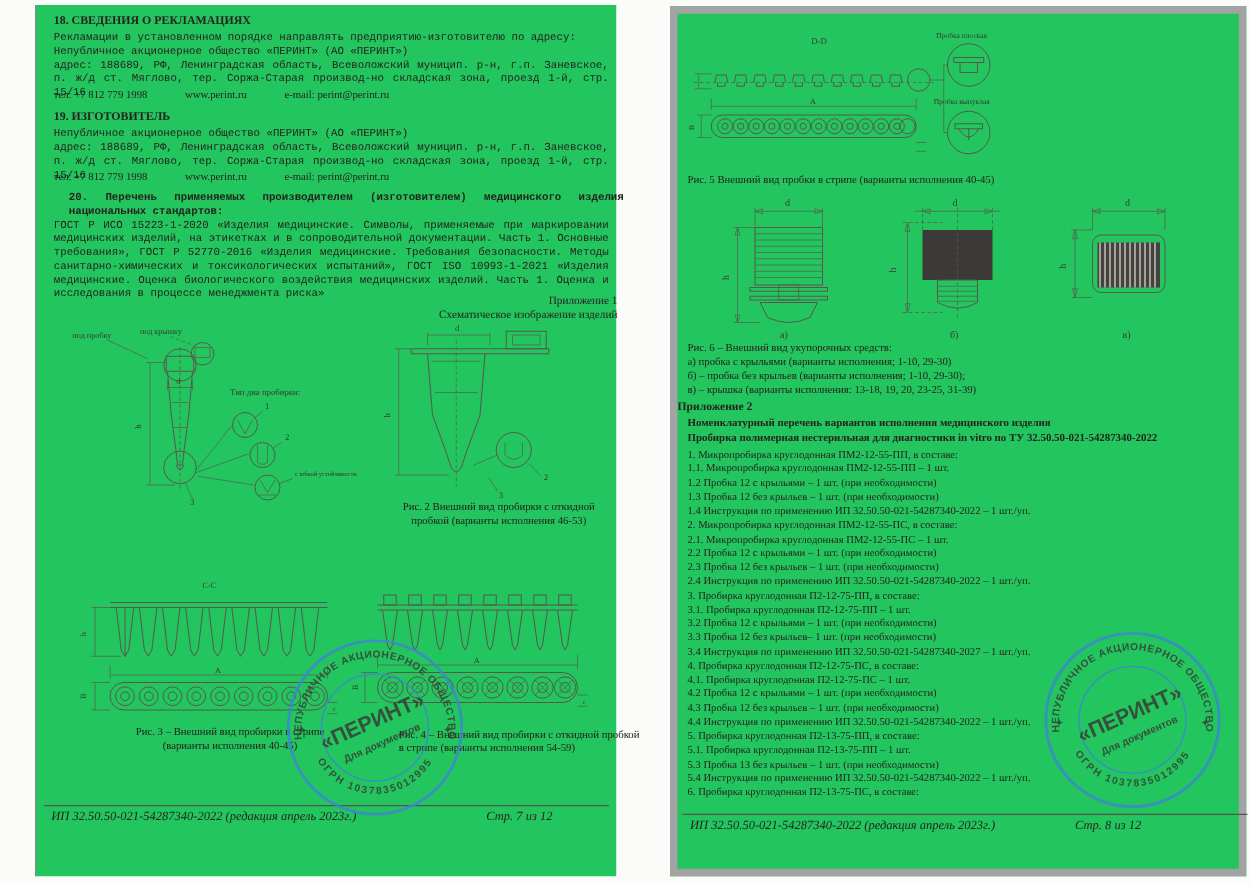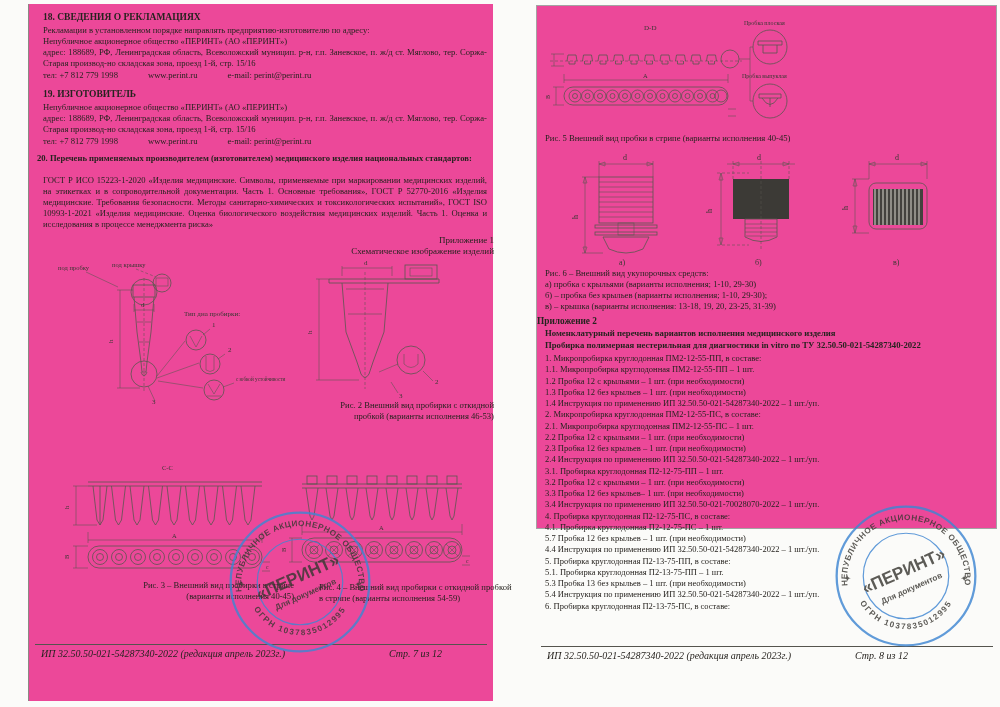--- a/index.html
+++ b/index.html
@@ -1,27 +1,27 @@
 <!DOCTYPE html>
 <html><head>
 <meta charset="utf-8">
 <style>
   * { margin:0; padding:0; box-sizing:border-box; }
   html,body { width:1000px; height:707px; background:#fbfbf9; overflow:hidden; }
   body { font-family:"Liberation Serif", serif; color:#26231f; position:relative; }
-  .page { position:absolute; background:#ec4899; }
+  .page { position:absolute; background:#22c55e; }
   .page-left { left:28px; top:4px; width:465px; height:697px; border-left:1px solid #8a8a84; }
-  .page-right { left:536px; top:5px; width:461px; height:524px; border:1px solid #a3a3a3; }
+  .page-right { left:536px; top:5px; width:461px; height:696px; border:6px solid #a3a3a3; }
   .abs { position:absolute; }
   .h1 { font-weight:bold; font-size:9.5px; }
-  .body-text { font-size:8.6px; line-height:11px; text-align:justify; }
+  .body-text { font-size:8.6px; line-height:11px; text-align:justify;font-family:Liberation Mono, monospace; }
   .row3 { font-size:8.6px; display:flex; gap:30px; }
   .center { text-align:right; }
   .annex-title { font-weight:bold; font-size:9.3px; text-align:left; }
-  .fig-caption { font-size:8.6px; line-height:11px; text-align:right; }
+  .fig-caption { font-size:8.6px; line-height:11px; text-align:center; }
   .fig-caption-left { font-size:8.6px; line-height:11px; }
   .list-line { font-size:8.5px; line-height:11.25px; white-space:nowrap; }
   .bold { font-weight:bold; }
   .footer-rule { border-top:1px solid #55544e; }
   .footer-text { font-size:10px; font-style:italic; }
   svg { overflow:visible; }
   svg text { font-family:"Liberation Serif", serif; fill:#3a3833; }
   .dw { stroke:#5a574f; stroke-width:0.8; fill:none; }
   .dwt { stroke:#5a574f; stroke-width:0.55; fill:none; }
   .dash { stroke-dasharray:3,2; }
@@ -45,21 +45,21 @@
 
   <div class="abs h1" style="left:14px;top:85px">19. ИЗГОТОВИТЕЛЬ</div>
   <div class="abs body-text" style="left:14px;top:98px;width:442px">Непубличное акционерное общество «ПЕРИНТ» (АО «ПЕРИНТ»)</div>
   <div class="abs body-text" style="left:14px;top:109px;width:444px">адрес: 188689, РФ, Ленинградская область, Всеволожский муницип. р-н, г.п. Заневское, п. ж/д ст. Мяглово, тер. Соржа-Старая производ-но складская зона, проезд 1-й, стр. 15/16</div>
   <div class="abs row3" style="left:14px;top:132px">
     <span>тел: +7 812 779 1998</span>
     <span>www.perint.ru</span>
     <span>e-mail: perint@perint.ru</span>
   </div>
 
-  <div class="abs body-text bold" style="left:8px;top:149px;width:444px">20. Перечень применяемых производителем (изготовителем) медицинского изделия национальных стандартов:</div>
+  <div class="abs body-text bold" style="left:26px;top:149px;width:444px">20. Перечень применяемых производителем (изготовителем) медицинского изделия национальных стандартов:</div>
   <div class="abs body-text" style="left:14px;top:171px;width:444px">ГОСТ Р ИСО 15223-1-2020 «Изделия медицинские. Символы, применяемые при маркировании медицинских изделий, на этикетках и в сопроводительной документации. Часть 1. Основные требования», ГОСТ Р 52770-2016 «Изделия медицинские. Требования безопасности. Методы санитарно-химических и токсикологических испытаний», ГОСТ ISO 10993-1-2021 «Изделия медицинские. Оценка биологического воздействия медицинских изделий. Часть 1. Оценка и исследования в процессе менеджмента риска»</div>
 
   <div class="abs center" style="left:0;top:231px;width:465px;font-size:9px">Приложение 1</div>
   <div class="abs center" style="left:0;top:242px;width:465px;font-size:9px">Схематическое изображение изделий</div>
 
   <svg class="abs" style="left:27px;top:256px" width="235" height="146" viewBox="0 0 235 146">
     <text x="2" y="10" font-size="6.5">под пробку</text>
     <path class="dwt" d="M30,12 L62,27"></path>
     <text x="56" y="7" font-size="6.5">под крышку</text>
     <path class="dwt dash" d="M80,9 L100,17"></path>
@@ -384,27 +384,29 @@
     <div class="list-line">1. Микропробирка круглодонная ПМ2-12-55-ПП, в составе:</div>
     <div class="list-line">1.1. Микропробирка круглодонная ПМ2-12-55-ПП – 1 шт.</div>
     <div class="list-line">1.2 Пробка 12 с крыльями – 1 шт. (при необходимости)</div>
     <div class="list-line">1.3 Пробка 12 без крыльев – 1 шт. (при необходимости)</div>
     <div class="list-line">1.4 Инструкция по применению ИП 32.50.50-021-54287340-2022 – 1 шт./уп.</div>
     <div class="list-line">2. Микропробирка круглодонная ПМ2-12-55-ПС, в составе:</div>
     <div class="list-line">2.1. Микропробирка круглодонная ПМ2-12-55-ПС – 1 шт.</div>
     <div class="list-line">2.2 Пробка 12 с крыльями – 1 шт. (при необходимости)</div>
     <div class="list-line">2.3 Пробка 12 без крыльев – 1 шт. (при необходимости)</div>
     <div class="list-line">2.4 Инструкция по применению ИП 32.50.50-021-54287340-2022 – 1 шт./уп.</div>
+    <div class="list-line">3. Пробирка круглодонная П2-12-75-ПП, в составе:</div>
     <div class="list-line">3.1. Пробирка круглодонная П2-12-75-ПП – 1 шт.</div>
     <div class="list-line">3.2 Пробка 12 с крыльями – 1 шт. (при необходимости)</div>
     <div class="list-line">3.3 Пробка 12 без крыльев– 1 шт. (при необходимости)</div>
-    <div class="list-line">3.4 Инструкция по применению ИП 32.50.50-021-70028070-2022 – 1 шт./уп.</div>
+    <div class="list-line">3.4 Инструкция по применению ИП 32.50.50-021-54287340-2027 – 1 шт./уп.</div>
     <div class="list-line">4. Пробирка круглодонная П2-12-75-ПС, в составе:</div>
     <div class="list-line">4.1. Пробирка круглодонная П2-12-75-ПС – 1 шт.</div>
-    <div class="list-line">5.7 Пробка 12 без крыльев – 1 шт. (при необходимости)</div>
+    <div class="list-line">4.2 Пробка 12 с крыльями – 1 шт. (при необходимости)</div>
+    <div class="list-line">4.3 Пробка 12 без крыльев – 1 шт. (при необходимости)</div>
     <div class="list-line">4.4 Инструкция по применению ИП 32.50.50-021-54287340-2022 – 1 шт./уп.</div>
     <div class="list-line">5. Пробирка круглодонная П2-13-75-ПП, в составе:</div>
     <div class="list-line">5.1. Пробирка круглодонная П2-13-75-ПП – 1 шт.</div>
     <div class="list-line">5.3 Пробка 13 без крыльев – 1 шт. (при необходимости)</div>
     <div class="list-line">5.4 Инструкция по применению ИП 32.50.50-021-54287340-2022 – 1 шт./уп.</div>
     <div class="list-line">6. Пробирка круглодонная П2-13-75-ПС, в составе:</div>
   </div>
 
   <div class="abs footer-rule" style="left:4px;top:640px;width:452px"></div>
   <div class="abs footer-text" style="left:10px;top:644px">ИП 32.50.50-021-54287340-2022 (редакция апрель  2023г.)</div>

